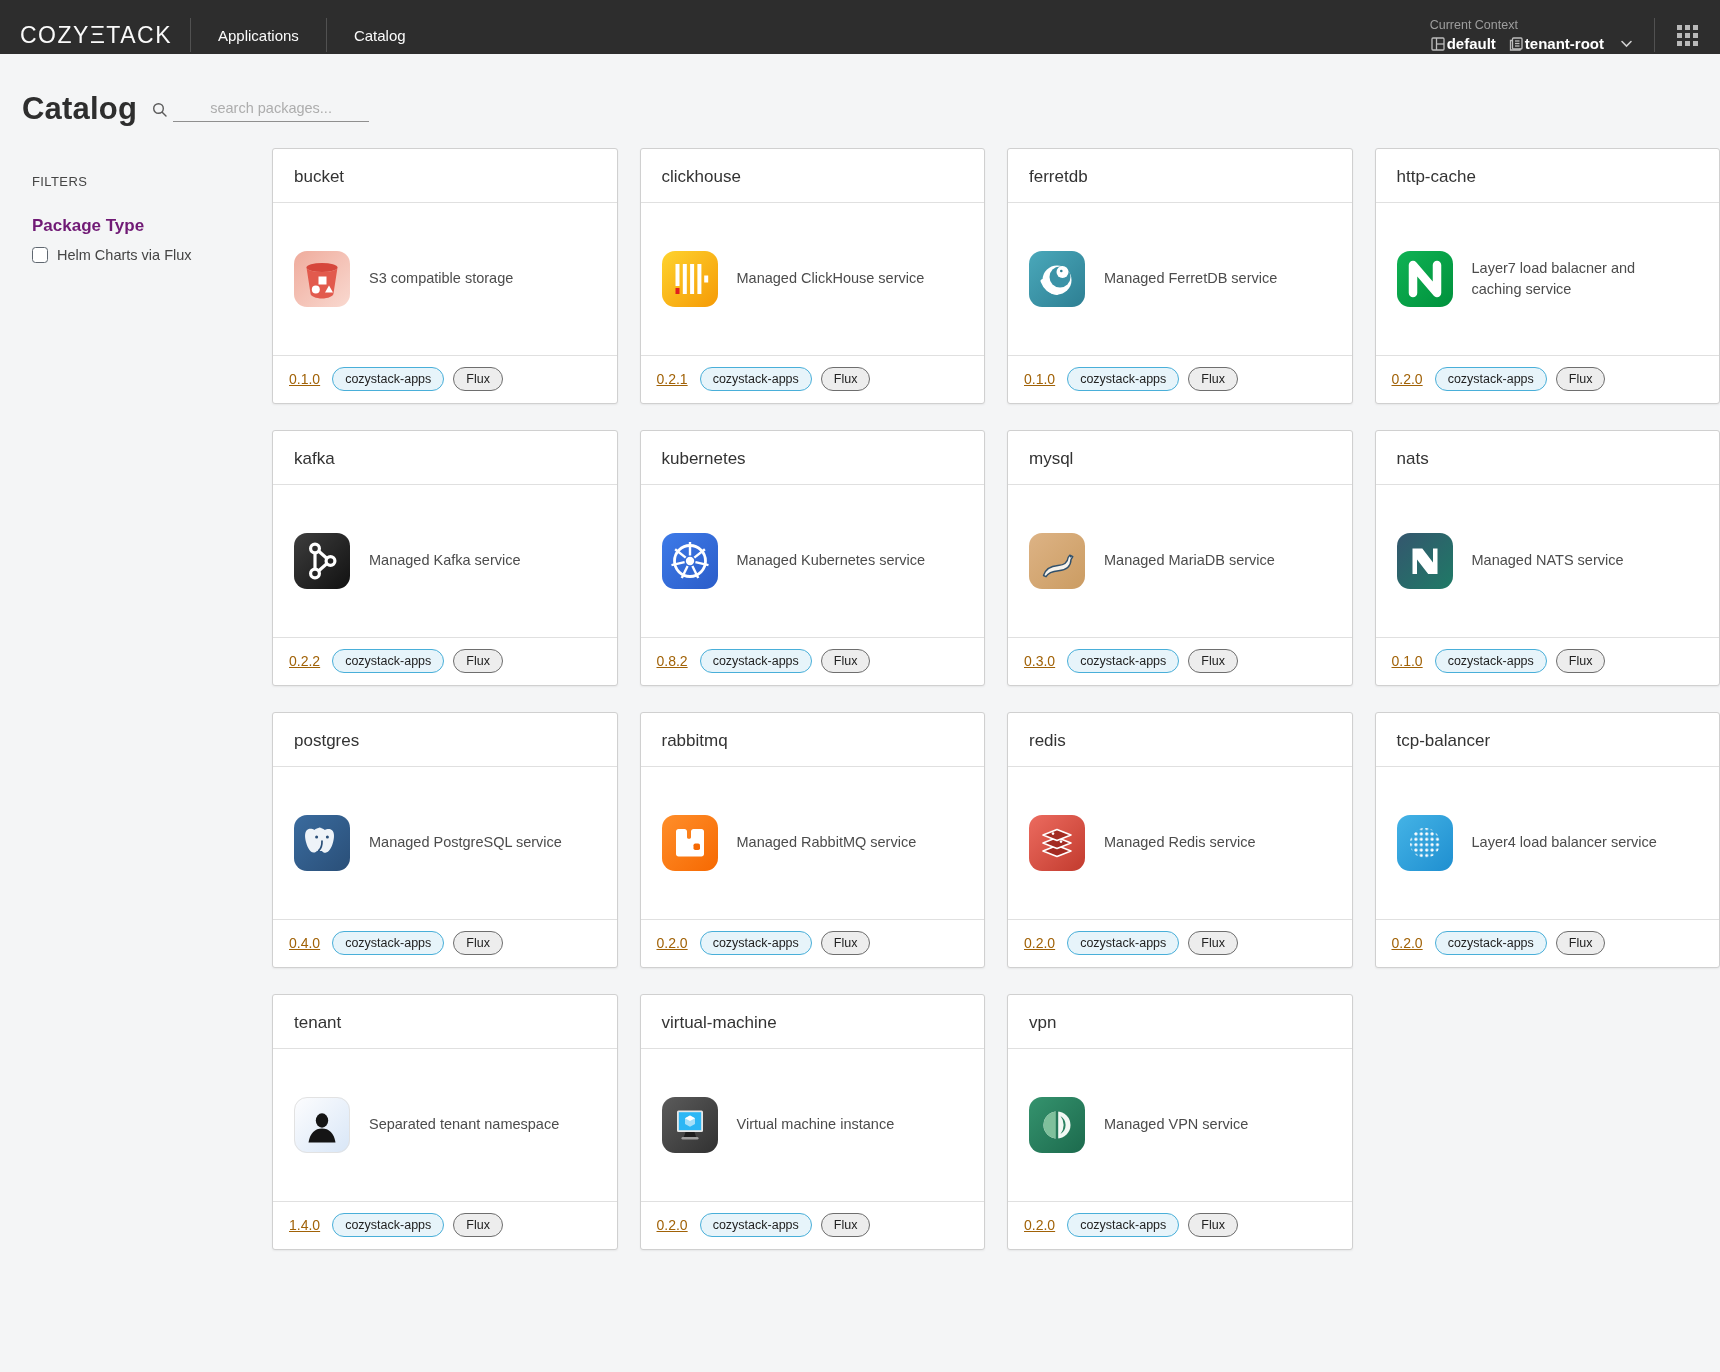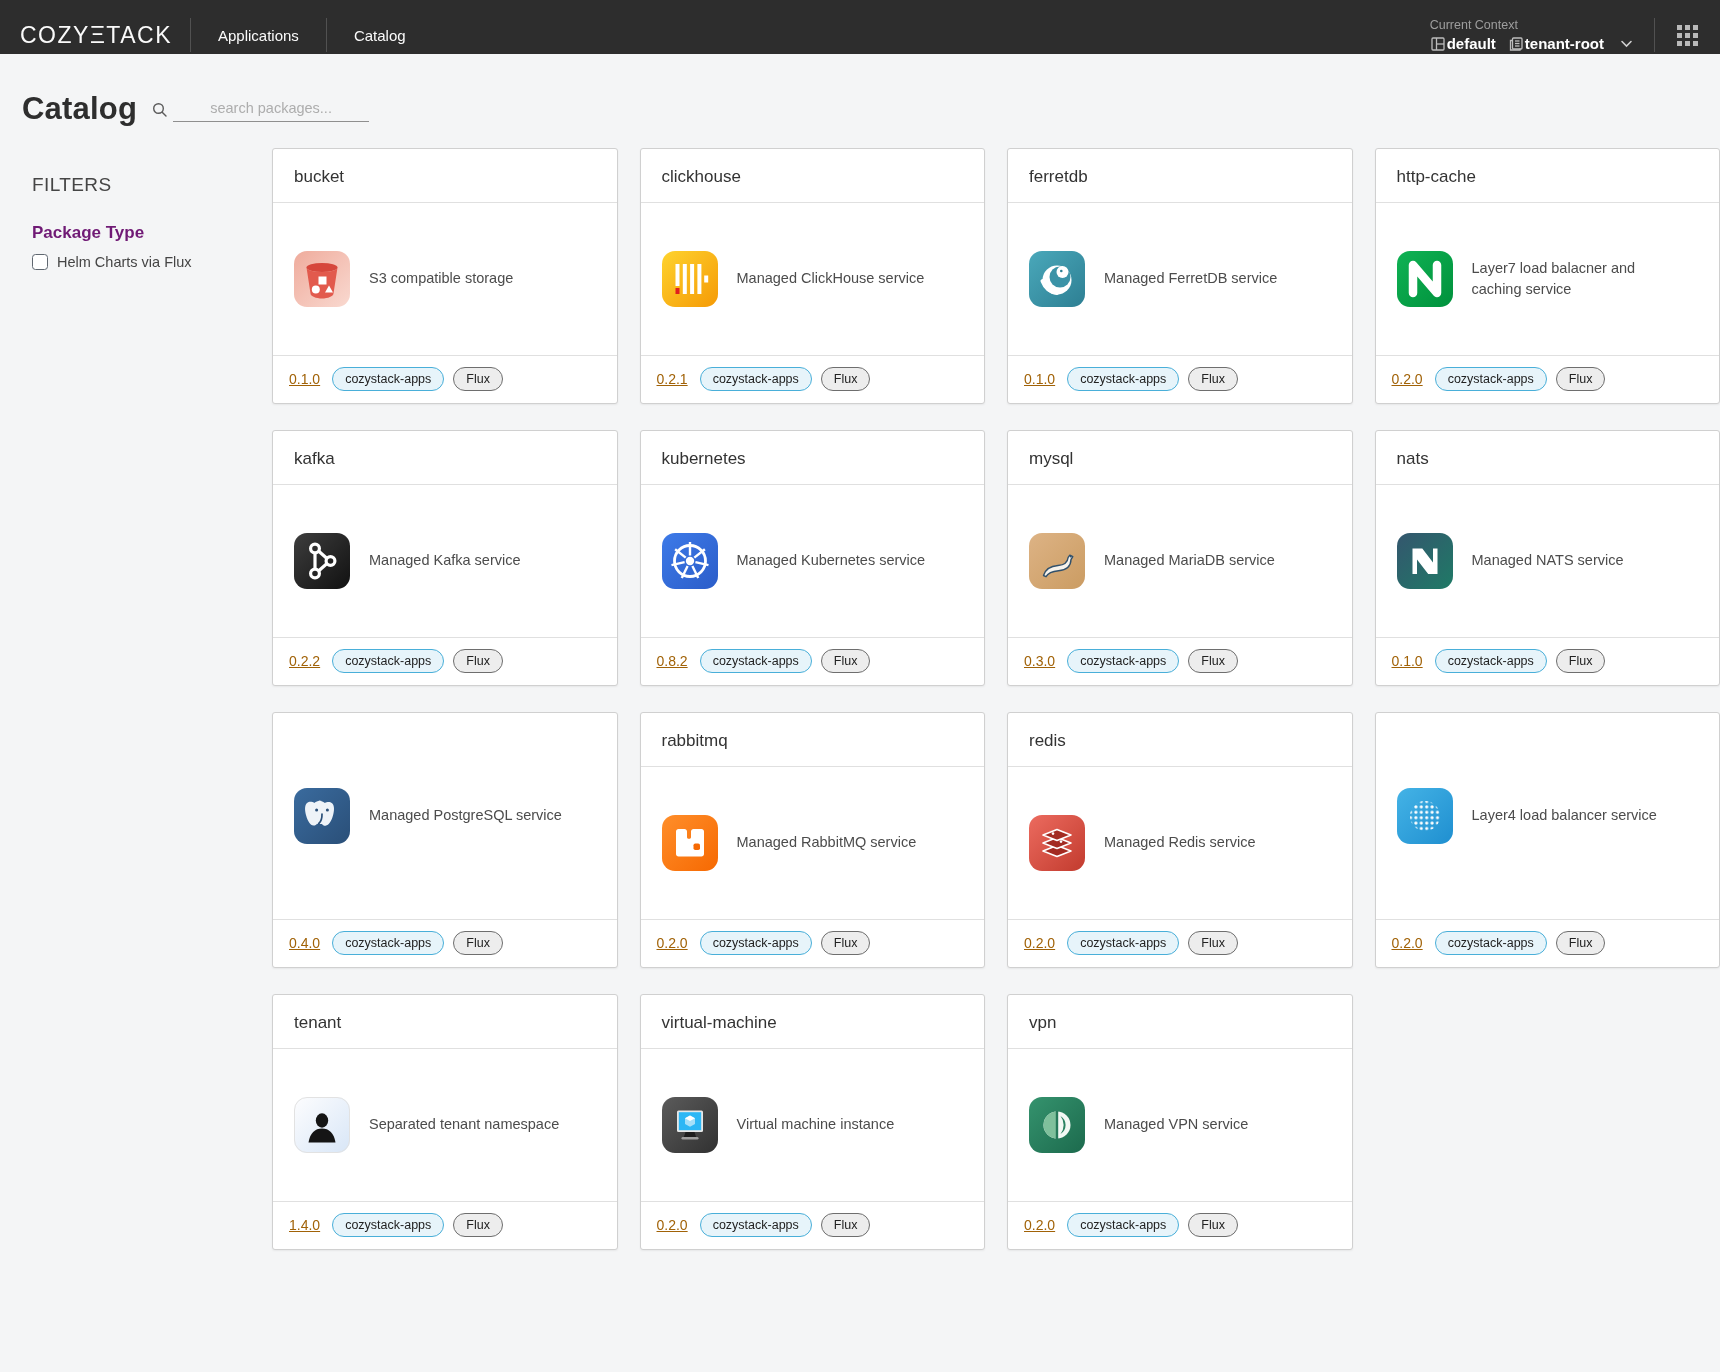--- a/index.html
+++ b/index.html
@@ -77,21 +77,21 @@
     color: #333;
     padding: 4px 6px 5px 6px;
     text-align: center;
     outline: none;
   }
   .search-input::placeholder { color: #adadad; }
 
   
   .layout { display: flex; padding: 14px 0 0 32px; }
   .sidebar { width: 240px; flex: 0 0 240px; padding-top: 26px; }
-  .filters-heading { font-size: 19px; color: #454545; letter-spacing: 0.4px; }
+  .filters-heading { font-size: 13px; color: #454545; letter-spacing: 0.4px; }
   .filter-group-title { margin-top: 27px; font-size: 17px; font-weight: 700; color: #701a75; }
   .filter-option { margin-top: 11px; display: flex; align-items: center; gap: 9px; font-size: 14.5px; color: #454545; }
   .filter-option input[type="checkbox"] {
     width: 16px; height: 16px;
     appearance: none;
     border: 1.6px solid #5f6770;
     border-radius: 3.5px;
     background: #fff;
     cursor: pointer;
   }
@@ -457,20 +457,21 @@
     </div>
     <div class="card-footer">
       <span class="pkg-version">0.1.0</span>
       <span style="display:flex;gap:9px;align-items:center;">
             <span class="badge badge-blue">cozystack-apps</span>
             <span class="badge badge-gray">Flux</span>
           </span>
     </div>
   </article>
       <article class="card">
+    <div class="card-header">postgres</div>
     <div class="card-body">
       <div class="pkg-icon">
             <svg viewBox="0 0 56 56">
               <defs>
                 <linearGradient id="g-pg" x1="0" y1="0" x2="1" y2="1">
                   <stop offset="0" stop-color="#3a6b9e"></stop>
                   <stop offset="1" stop-color="#2a4f78"></stop>
                 </linearGradient>
               </defs>
               <rect width="56" height="56" rx="13" fill="url(#g-pg)"></rect>
@@ -541,20 +542,21 @@
     </div>
     <div class="card-footer">
       <span class="pkg-version">0.2.0</span>
       <span style="display:flex;gap:9px;align-items:center;">
             <span class="badge badge-blue">cozystack-apps</span>
             <span class="badge badge-gray">Flux</span>
           </span>
     </div>
   </article>
       <article class="card">
+    <div class="card-header">tcp-balancer</div>
     <div class="card-body">
       <div class="pkg-icon">
             <svg viewBox="0 0 56 56">
               <defs>
                 <linearGradient id="g-tb" x1="0" y1="0" x2="1" y2="1">
                   <stop offset="0" stop-color="#44b3e6"></stop>
                   <stop offset="1" stop-color="#1f8fd0"></stop>
                 </linearGradient>
                 <pattern id="p-tb" width="5.4" height="5.4" patternUnits="userSpaceOnUse">
                   <circle cx="2.7" cy="2.7" r="1.6" fill="#fff"></circle>

